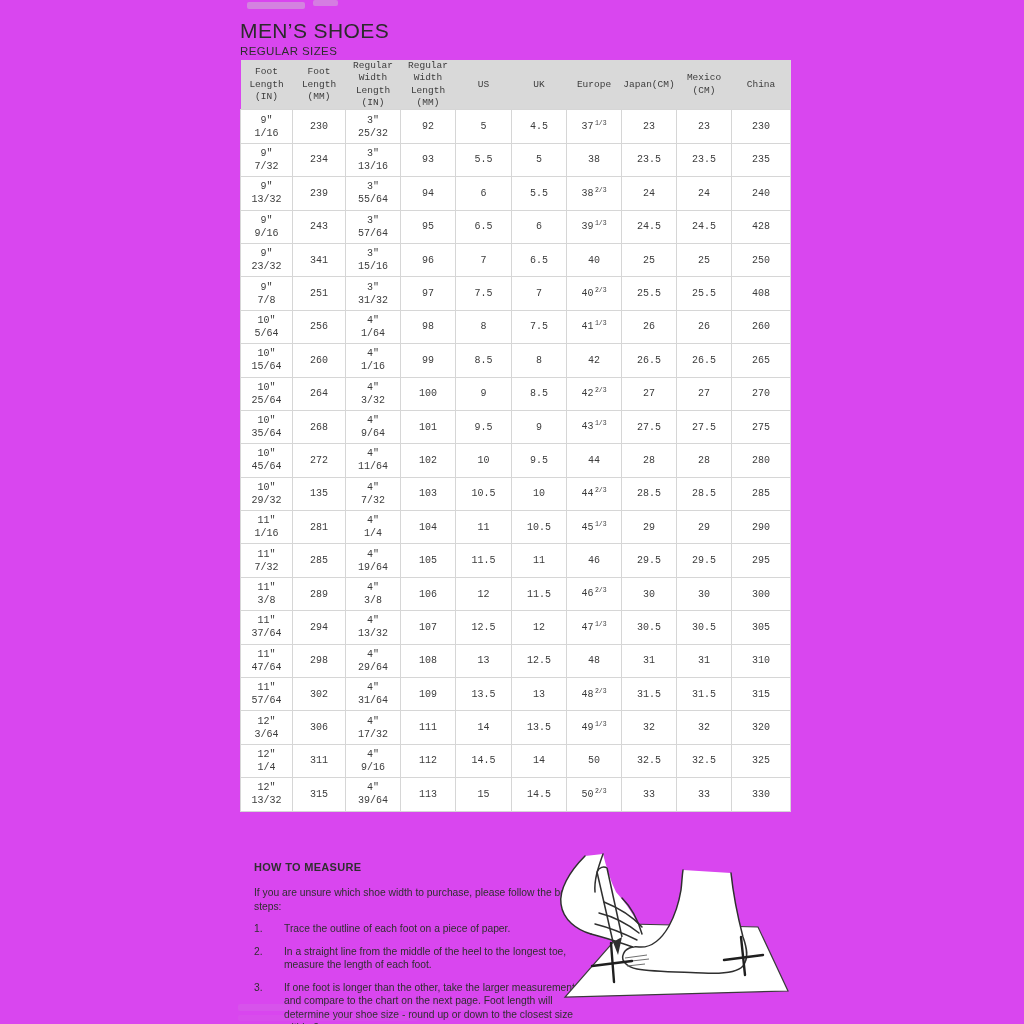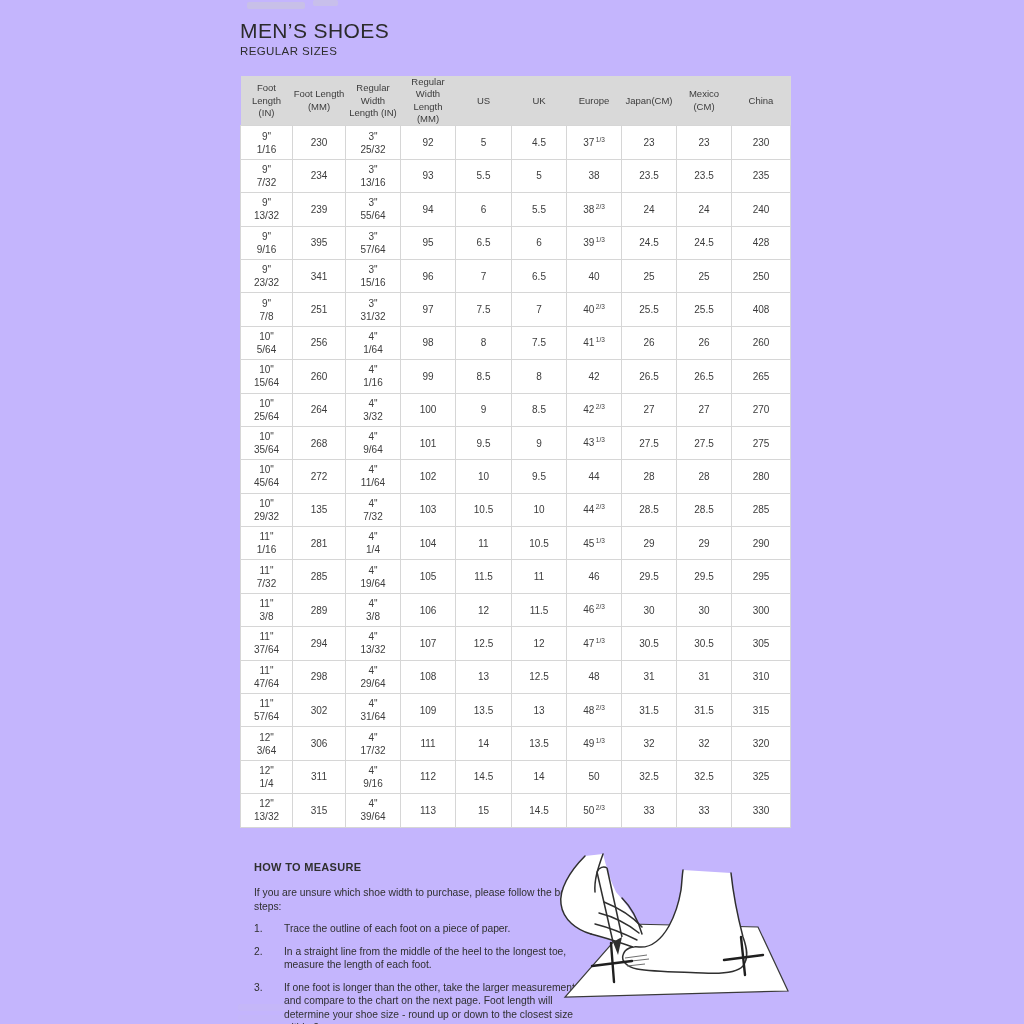--- a/index.html
+++ b/index.html
@@ -1,39 +1,39 @@
 <!DOCTYPE html>
 <html><head>
 <meta charset="utf-8">
 <style>
   * { margin:0; padding:0; box-sizing:border-box; }
   html,body { background:#fff; }
   .page {
-    position:relative; width:1024px; height:1024px; background:#c4b5fd;
+    position:relative; width:1024px; height:1024px; background:#d946ef;
     font-family:"Liberation Sans", sans-serif; color:#3a3a3a; overflow:hidden;
   }
   
   .remnant { position:absolute; background:#cfcfcf; border-radius:2px; }
   .remnant-top-1 { left:247px; top:2px; width:58px; height:7px; opacity:.45; }
   .remnant-top-2 { left:313px; top:0; width:25px; height:6px; opacity:.40; }
   .remnant-bottom-1 { left:238px; top:1004px; width:290px; height:7px; opacity:.10; }
   .remnant-bottom-2 { left:238px; top:1015px; width:180px; height:6px; opacity:.06; }
 
   .page-title {
     position:absolute; left:240px; top:19px;
     font-size:21px; font-weight:500; letter-spacing:.4px; color:#2b2b2b;
   }
   .page-subtitle {
     position:absolute; left:240px; top:45px;
     font-size:11.5px; font-weight:500; letter-spacing:.4px; color:#2e2e2e;
   }
 
   table.size-table {
-    position:absolute; left:240px; top:76px; width:550px;
-    border-collapse:collapse; table-layout:fixed;
+    position:absolute; left:240px; top:60px; width:550px;
+    border-collapse:collapse; table-layout:fixed;font-family:Liberation Mono, monospace;
   }
   table.size-table thead th {
     background:#d9d9d9; height:42px; font-size:9.5px; font-weight:normal;
     color:#3c3c3c; text-align:center; vertical-align:middle;
     white-space:pre-line; line-height:1.3; padding:0 1px; border:none;
   }
   table.size-table tbody td {
     height:33.4px; font-size:10px; color:#3c3c3c; text-align:center;
     vertical-align:middle; white-space:pre-line; line-height:1.3;
     border:1px solid #d6d6d6; background:#fff; padding:0 1px;
@@ -134,21 +134,21 @@
           <td>6</td>
           <td>5.5</td>
           <td>38<sup>2/3</sup></td>
           <td>24</td>
           <td>24</td>
           <td>240</td>
         </tr>
         <tr>
           <td>9"
 9/16</td>
-          <td>395</td>
+          <td>243</td>
           <td>3"
 57/64</td>
           <td>95</td>
           <td>6.5</td>
           <td>6</td>
           <td>39<sup>1/3</sup></td>
           <td>24.5</td>
           <td>24.5</td>
           <td>428</td>
         </tr>

